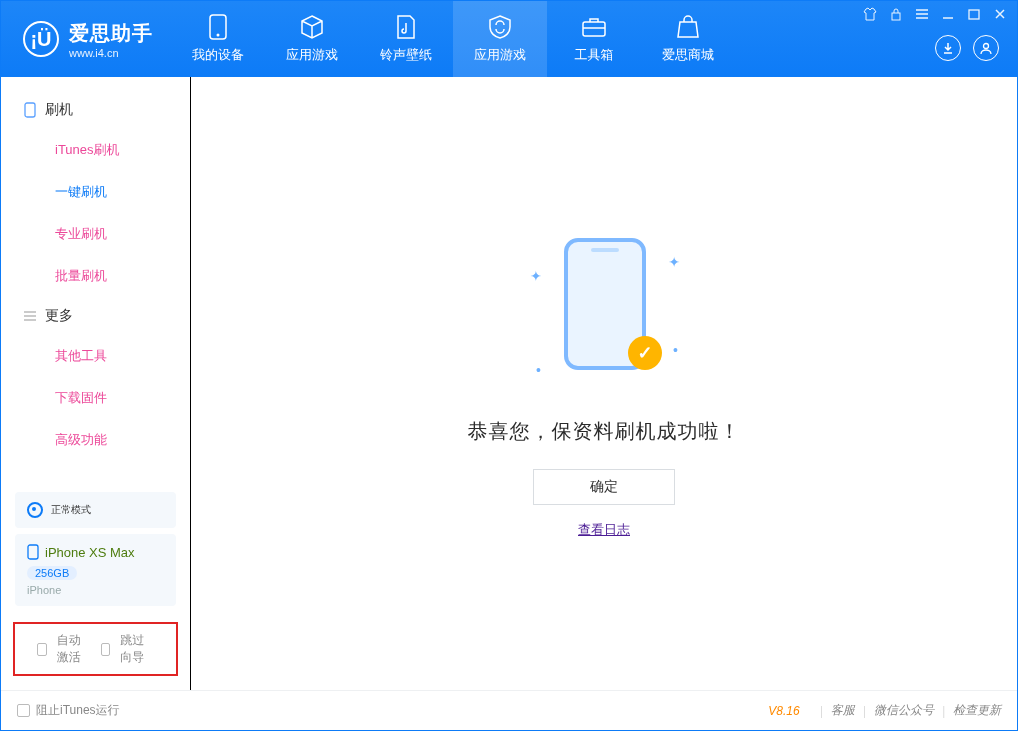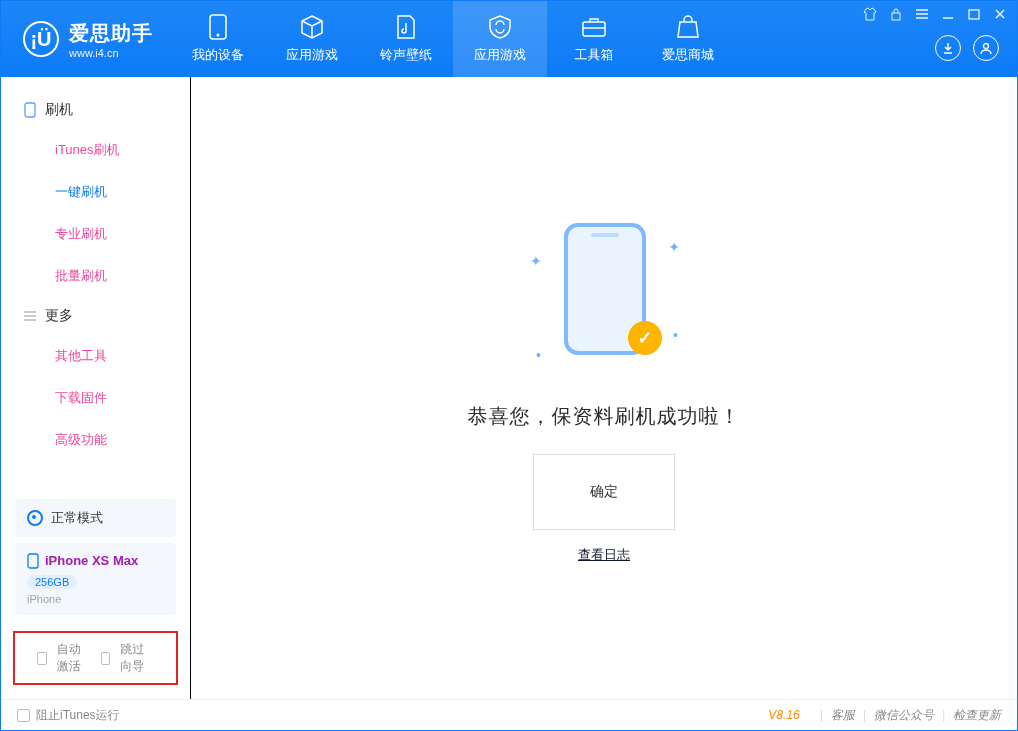--- a/index.html
+++ b/index.html
@@ -21,42 +21,42 @@
 .user-controls { display: flex; gap: 12px; padding-bottom: 10px; padding-right: 8px; }
 .circ-btn { width: 26px; height: 26px; border: 1.5px solid #fff; border-radius: 50%; cursor: pointer; display:flex; align-items:center; justify-content:center; color:#fff; }
 
 .body { flex: 1; display: flex; min-height: 0; }
 .sidebar { width: 190px; border-right: 1px solid #000000; display: flex; flex-direction: column; background: #fff; }
 .side-scroll { flex: 1; overflow: auto; padding-top: 14px; }
 .side-group { padding: 10px 22px; font-size: 14px; color: #333; display: flex; align-items: center; gap: 8px; }
 .side-group .gicon { width: 14px; height: 14px; display:flex; align-items:center; justify-content:center; color:#888; }
 .side-item { padding: 12px 22px 12px 54px; font-size: 13px; color: #ec4899; cursor: pointer; }
 .side-item.active { color: #0d7bf7; }
-.side-mode { margin: 6px 14px; background: #f4f8fc; border-radius: 4px; padding: 10px 12px; font-size: 13px; color: #333; display: flex; align-items: center; gap: 8px; cursor:pointer; }
+.side-mode { margin: 6px 14px; background: #f4f8fc; border-radius: 4px; padding: 10px 12px; font-size: 10px; color: #333; display: flex; align-items: center; gap: 8px; cursor:pointer; }
 .side-mode .micon { width:16px; height:16px; border:2px solid #0d7bf7; border-radius:50%; position:relative; }
 .side-mode .micon::after { content:""; position:absolute; left:3px; top:3px; width:4px; height:4px; background:#0d7bf7; border-radius:50%; }
 .side-device { margin: 0 14px 10px; background: #f4f8fc; border-radius: 4px; padding: 10px 12px; font-size: 13px; color: #333; cursor:pointer; }
-.side-device .dname { font-weight: bold; color: #a21caf; display:flex; align-items:flex-start; gap:6px; }
+.side-device .dname { font-weight: normal; color: #4d7c0f; display:flex; align-items:center; gap:6px; }
 .side-device .cap { display:inline-block; margin-top:6px; background:#e3efff; color:#0d7bf7; border-radius:10px; font-size:11px; padding:1px 8px; }
 .side-device .dtype { color:#9aa; font-size:11px; margin-top:4px; }
 .side-bottom { border: 2px solid #e02424; margin: 6px 12px 14px; padding: 8px 22px; display:flex; align-items:center; gap:10px; font-size:12px; color:#888; }
 .chk { width:13px; height:13px; border:1px solid #bbb; border-radius:2px; display:inline-block; cursor:pointer; }
 
 .main { flex:1; display:flex; flex-direction:column; align-items:center; justify-content:center; background:#fff; position:relative; }
 .illus { width:160px; height:160px; position:relative; margin-bottom:30px; }
 .phone { position:absolute; left:40px; top:10px; width:82px; height:132px; border:4px solid #7fb9ff; border-radius:14px; background:#eaf4ff; }
 .phone::before { content:""; position:absolute; left:50%; top:6px; transform:translateX(-50%); width:28px; height:4px; background:#bcdcff; border-radius:2px; }
 .check-badge { position:absolute; right:22px; bottom:18px; width:34px; height:34px; background:#ffb500; border-radius:50%; display:flex; align-items:center; justify-content:center; color:#fff; font-size:18px; font-weight:bold; }
 .spark { position:absolute; color:#6db1ff; font-size:14px; }
 .spark.s1{ left:6px; top:40px;} .spark.s2{ right:4px; top:26px;} .spark.s3{ right:6px; bottom:30px;} .spark.s4{ left:12px; bottom:10px;}
 .msg { font-size:20px; color:#2b2b2b; margin-bottom:24px; letter-spacing:1px; }
-.ok-btn { border:1px solid #d9dde1; background:#fff; padding:28px 56px; font-size:14px; color:#333; cursor:pointer; margin-bottom:16px; }
-.log-link { color:#0f172a; font-size:13px; text-decoration:underline; cursor:pointer; }
-
-.footer { height:31px; border-top:1px solid #eef0f2; display:flex; align-items:center; padding:0 16px; font-size:12px; color:#888; }
+.ok-btn { border:1px solid #d9dde1; background:#fff; padding:8px 56px; font-size:14px; color:#333; cursor:pointer; margin-bottom:16px; }
+.log-link { color:#4c1d95; font-size:13px; text-decoration:underline; cursor:pointer; }
+
+.footer { height:40px; border-top:1px solid #eef0f2; display:flex; align-items:center; padding:0 16px; font-size:12px; color:#888; }
 .footer .left { display:flex; align-items:center; gap:6px; }
 .footer .right { margin-left:auto; display:flex; align-items:center; gap:8px;font-style:italic; }
 .footer .ver { color:#ff8a00; margin-right:12px; }
 .footer .sep { color:#ddd; }
 .footer a { color:#888; cursor:pointer; }
 svg { display:block; }
 </style>
 </head>
 <body>
 

